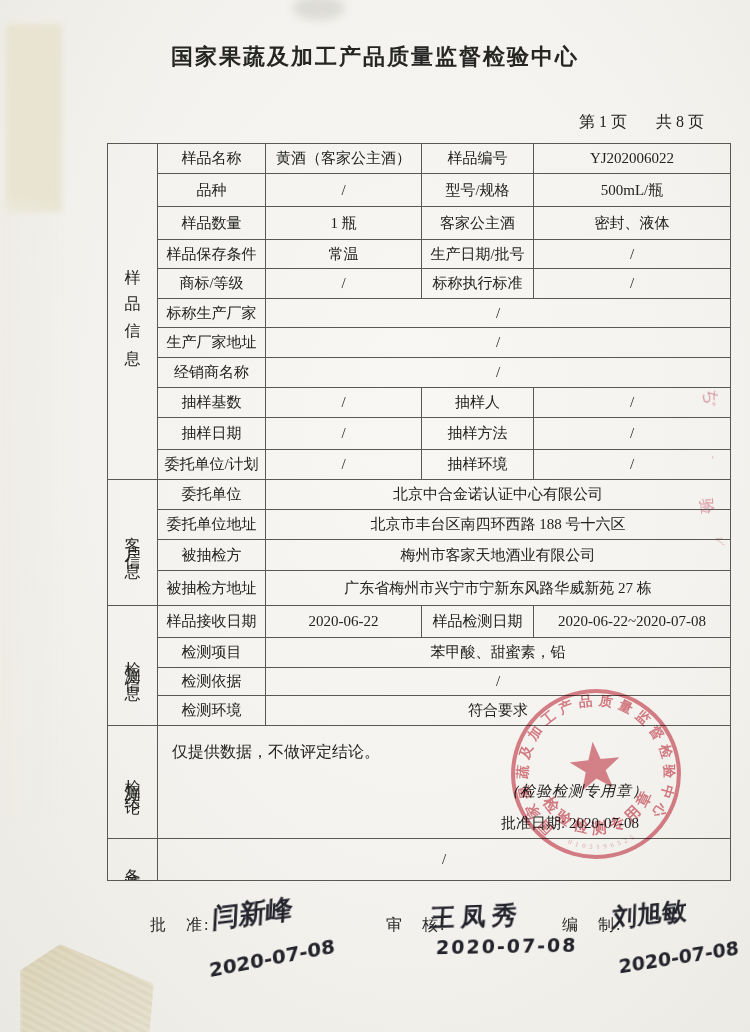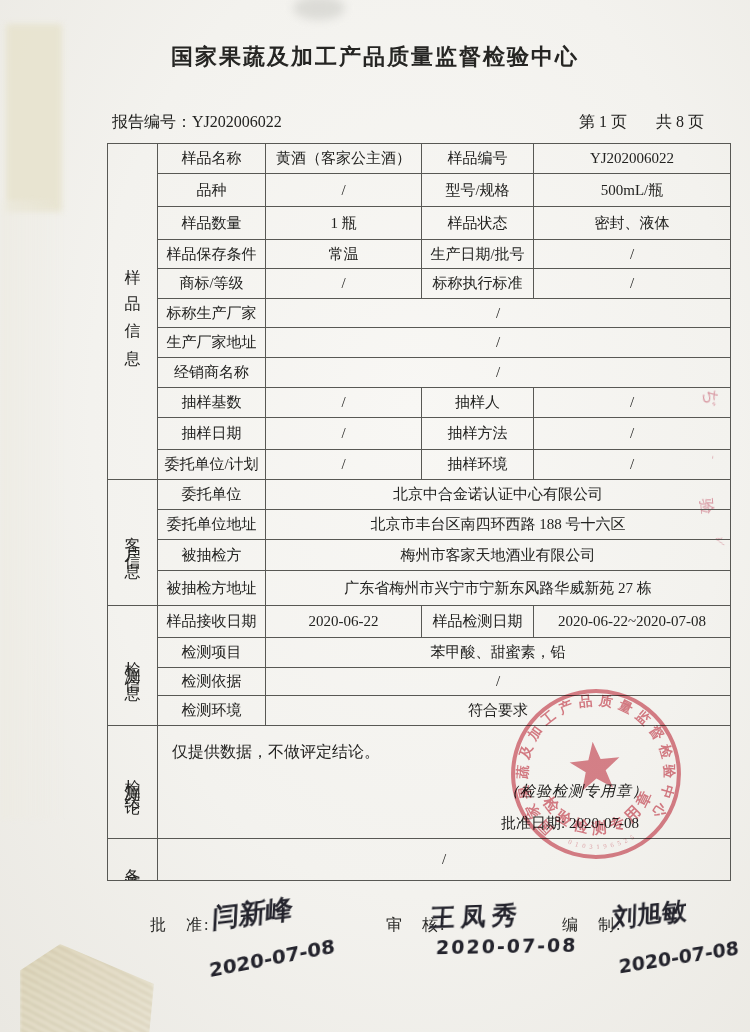--- a/index.html
+++ b/index.html
@@ -81,21 +81,20 @@
   <div class="artifact left-streak"></div>
   <div class="artifact top-smudge"></div>
   <div class="artifact bottom-tan"></div>
   <div class="artifact red-mark rm1">ぢ</div>
   <div class="artifact red-mark rm2">-</div>
   <div class="artifact red-mark rm3">验</div>
   <div class="artifact red-mark rm4">√</div>
 
   <div class="org-name">国家果蔬及加工产品质量监督检验中心</div>
   <div class="meta-row">
-    <div class="meta-left"><span>报告编号：</span><span>YJ202006022</span></div>
     <div class="meta-right"><span>第 1 页</span><span>共 8 页</span></div>
   </div>
 
   <table class="report">
     <colgroup>
         <col style="width:50px">
         <col style="width:108px">
         <col style="width:156px">
         <col style="width:112px">
         <col style="width:197px">
@@ -110,21 +109,21 @@
       </tr>
       <tr style="height:33px">
         <td>品种</td>
         <td>/</td>
         <td>型号/规格</td>
         <td>500mL/瓶</td>
       </tr>
       <tr style="height:33px">
         <td>样品数量</td>
         <td>1 瓶</td>
-        <td>样品状态</td>
+        <td>客家公主酒</td>
         <td>密封、液体</td>
       </tr>
       <tr style="height:29px">
         <td>样品保存条件</td>
         <td>常温</td>
         <td>生产日期/批号</td>
         <td>/</td>
       </tr>
       <tr style="height:30px">
         <td>商标/等级</td>

